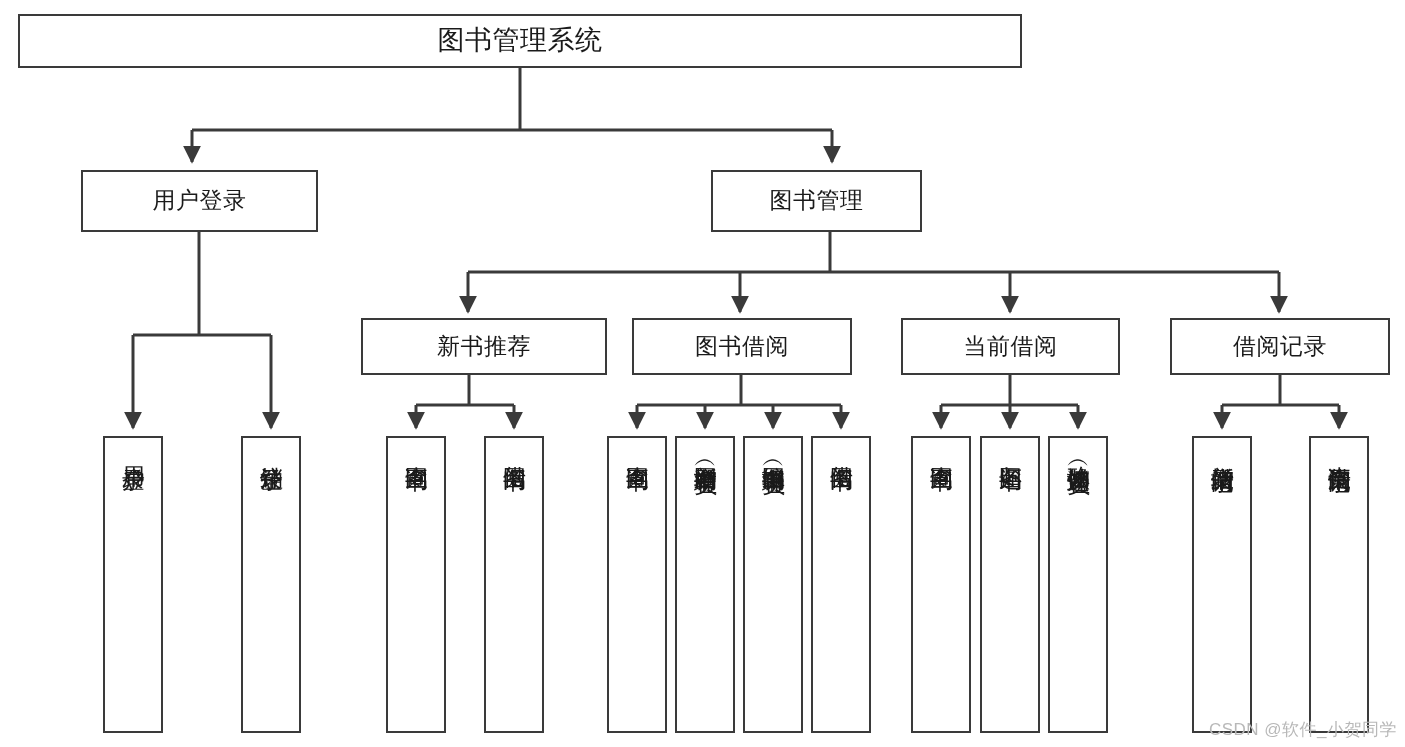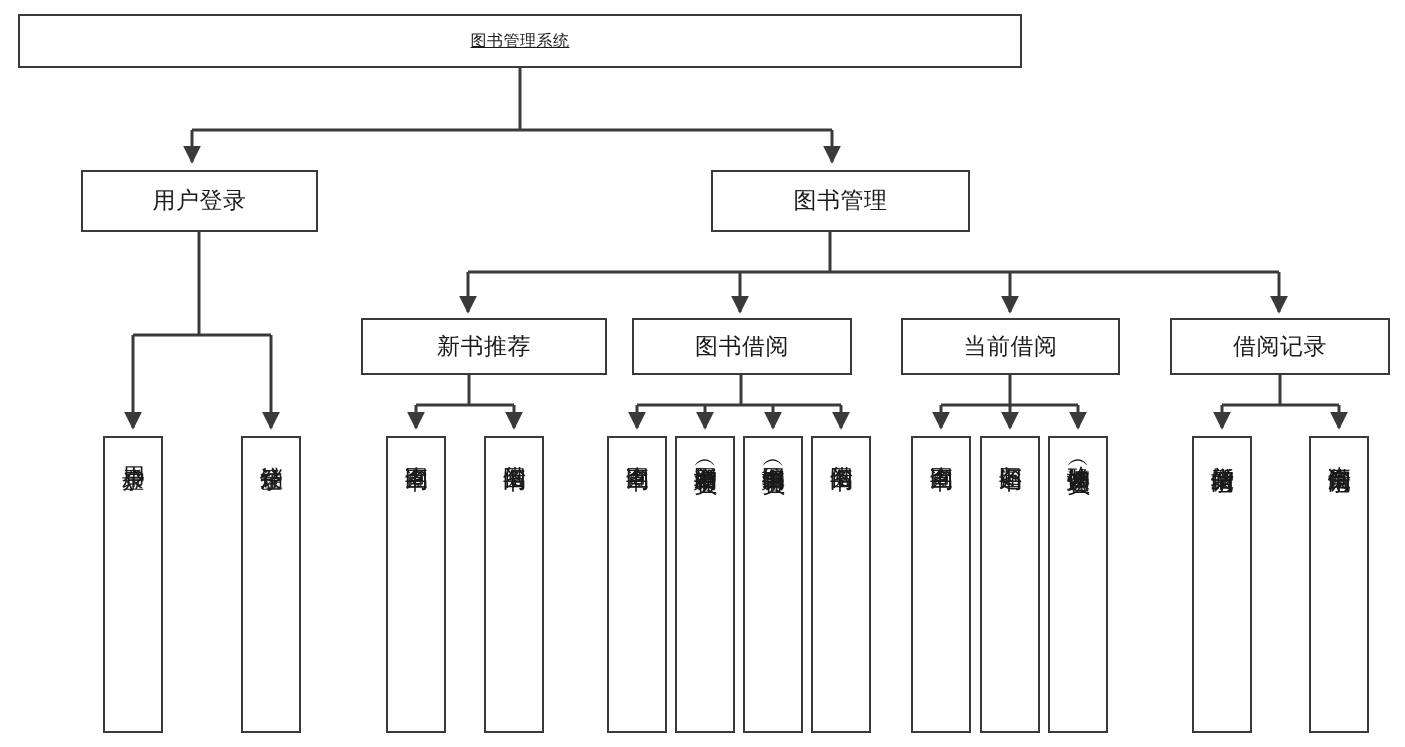--- a/index.html
+++ b/index.html
@@ -40,22 +40,21 @@
     display: block;
     text-align: center;
     line-height: 1.18;
     white-space: pre;
   }
   .node.horiz .label {
     font-size: 23px;
     letter-spacing: 0.5px;
   }
   .node.root .label {
-    font-size: 16px;
-    text-decoration: underline;
+    font-size: 27px;
   }
   .node.vert {
     align-items: flex-start;
     justify-content: center;
     padding-top: 10px;
   }
   .node.vert .label {
     writing-mode: vertical-rl;
     text-orientation: upright;
     font-size: 23px;
@@ -129,21 +128,21 @@
   </svg>
 
   <div class="node root horiz" style="left:18px; top:14px; width:1004px; height:54px;">
     <span class="label">图书管理系统</span>
   </div>
 
   <div class="node horiz" style="left:81px; top:170px; width:237px; height:62px;">
     <span class="label">用户登录</span>
   </div>
 
-  <div class="node horiz" style="left:711px; top:170px; width:259px; height:62px;justify-content:center;">
+  <div class="node horiz" style="left:711px; top:170px; width:211px; height:62px;justify-content:center;">
     <span class="label">图书管理</span>
   </div>
 
   <div class="node horiz" style="left:361px; top:318px; width:246px; height:57px;">
     <span class="label">新书推荐</span>
   </div>
 
   <div class="node horiz" style="left:632px; top:318px; width:220px; height:57px;">
     <span class="label">图书借阅</span>
   </div>
@@ -201,14 +200,15 @@
   </div>
 
   <div class="node vert" style="left:1192px; top:436px; width:60px; height:297px;">
     <span class="label">新增借阅记录</span>
   </div>
 
   <div class="node vert" style="left:1309px; top:436px; width:60px; height:297px;">
     <span class="label">查询借阅记录</span>
   </div>
 
+  <div class="watermark">CSDN @软件_小贺同学</div>
 
 </div>
 
 </body></html>

